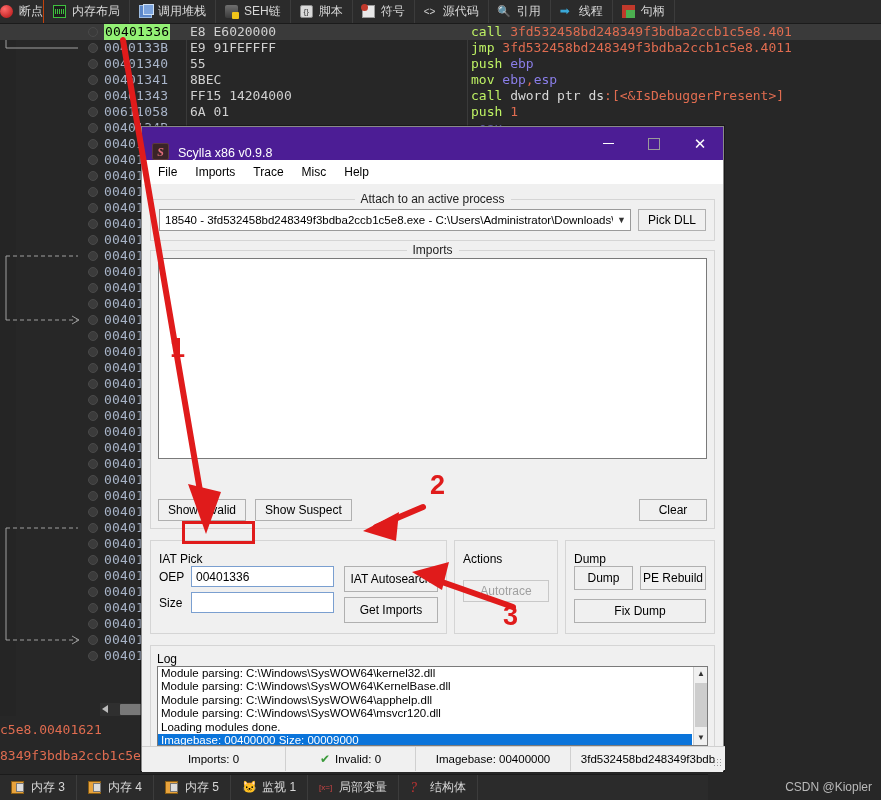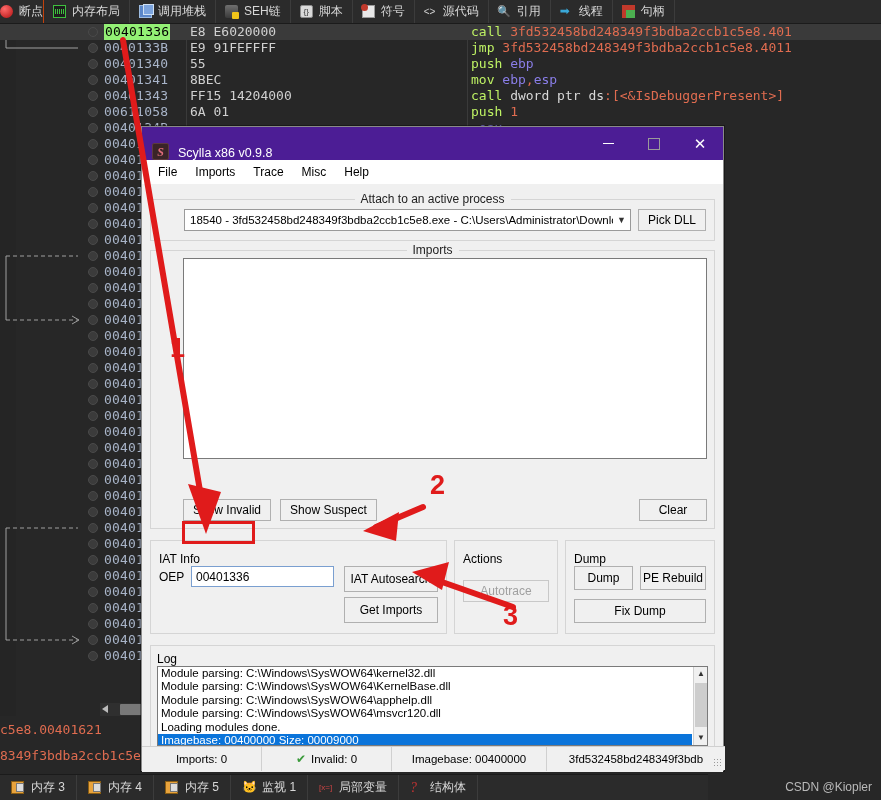--- a/index.html
+++ b/index.html
@@ -106,21 +106,21 @@
      color:#fff; font-size:13px; }
   .sc-winbtn.min::after { content:""; width:11px; height:1px; background:#fff; }
   .sc-winbtn.max::after { content:""; width:10px; height:10px; border:1px solid #9a9a9a; }
   .sc-winbtn.close { font-size:15px; }
 
   .sc-menu { height:24px; background:#ffffff; display:flex; align-items:center; padding-left:7px; gap:0; }
   .sc-menu span { padding:2px 9px; font-size:12px; color:#000; }
 
   .sc-client { position:relative; height:588px; background:#f0f0f0; padding:6px 8px 0 8px; }
 
-  .gbox { position:relative; border:1px solid #d5d5d5; margin-top:9px;padding-left:25px; }
+  .gbox { position:relative; border:1px solid #d5d5d5; margin-top:9px; }
   .gbox > .legend { position:absolute; top:-8px; left:50%; transform:translateX(-50%);
       background:#f0f0f0; padding:0 6px; font-size:12px; color:#222; white-space:nowrap; }
 
   .row-attach { display:flex; align-items:center; gap:7px; padding:9px 8px 9px 8px; }
   .combo { flex:1; height:22px; border:1px solid #9a9a9a; background:#fff; display:flex; align-items:center;
      padding-left:5px; font-size:11.5px; overflow:hidden; white-space:nowrap; }
   .combo .cb-text { flex:1; overflow:hidden; text-overflow:clip; }
   .combo .cb-arrow { width:17px; text-align:center; font-size:9px; color:#333; }
   .btn { background:#f0f0f0; border:1px solid #b0b0b0; padding:3px 9px; font-size:12px;
      color:#000; text-align:center; white-space:nowrap; }
@@ -517,26 +517,30 @@
           <div class="sp"></div>
           <div class="btn">Show Suspect</div>
           <div class="grow"></div>
           <div class="btn" style="min-width:68px">Clear</div>
         </div>
       </div>
 
       <div class="bottom-cols">
 
         <div class="iatinfo">
-          <span class="legend">IAT Info</span>
+          <span class="legend">IAT Pick</span>
           <div class="iat-grid">
             <div class="iat-fields">
               <div class="fld-row">
                 <label>OEP</label>
                 <div class="fld">00401336</div>
+              </div>
+              <div class="fld-row" style="margin-bottom:0">
+                <label>Size</label>
+                <div class="fld"></div>
               </div>
             </div>
             <div class="iat-btns">
               <div class="btn">IAT Autosearch</div>
               <div class="btn">Get Imports</div>
             </div>
           </div>
         </div>
 
         <div class="actions">
@@ -570,21 +574,21 @@
           <div class="logscroll">
             <span class="up">▲</span>
             <span class="thumb"></span>
             <span class="dn">▼</span>
           </div>
         </div>
       </div>
     </div>
 
     <div class="sc-status">
-      <div class="cell" style="width:120px">Imports: 0</div>
+      <div class="cell" style="width:144px">Imports: 0</div>
       <div class="cell" style="width:130px">
         <span class="check">✔</span>
         <span>Invalid: 0</span>
       </div>
       <div class="cell" style="width:155px">Imagebase: 00400000</div>
       <div class="cell" style="flex:1;border-right:none">3fd532458bd248349f3bdb</div>
       <span class="grip"></span>
     </div>
   </div>
 

